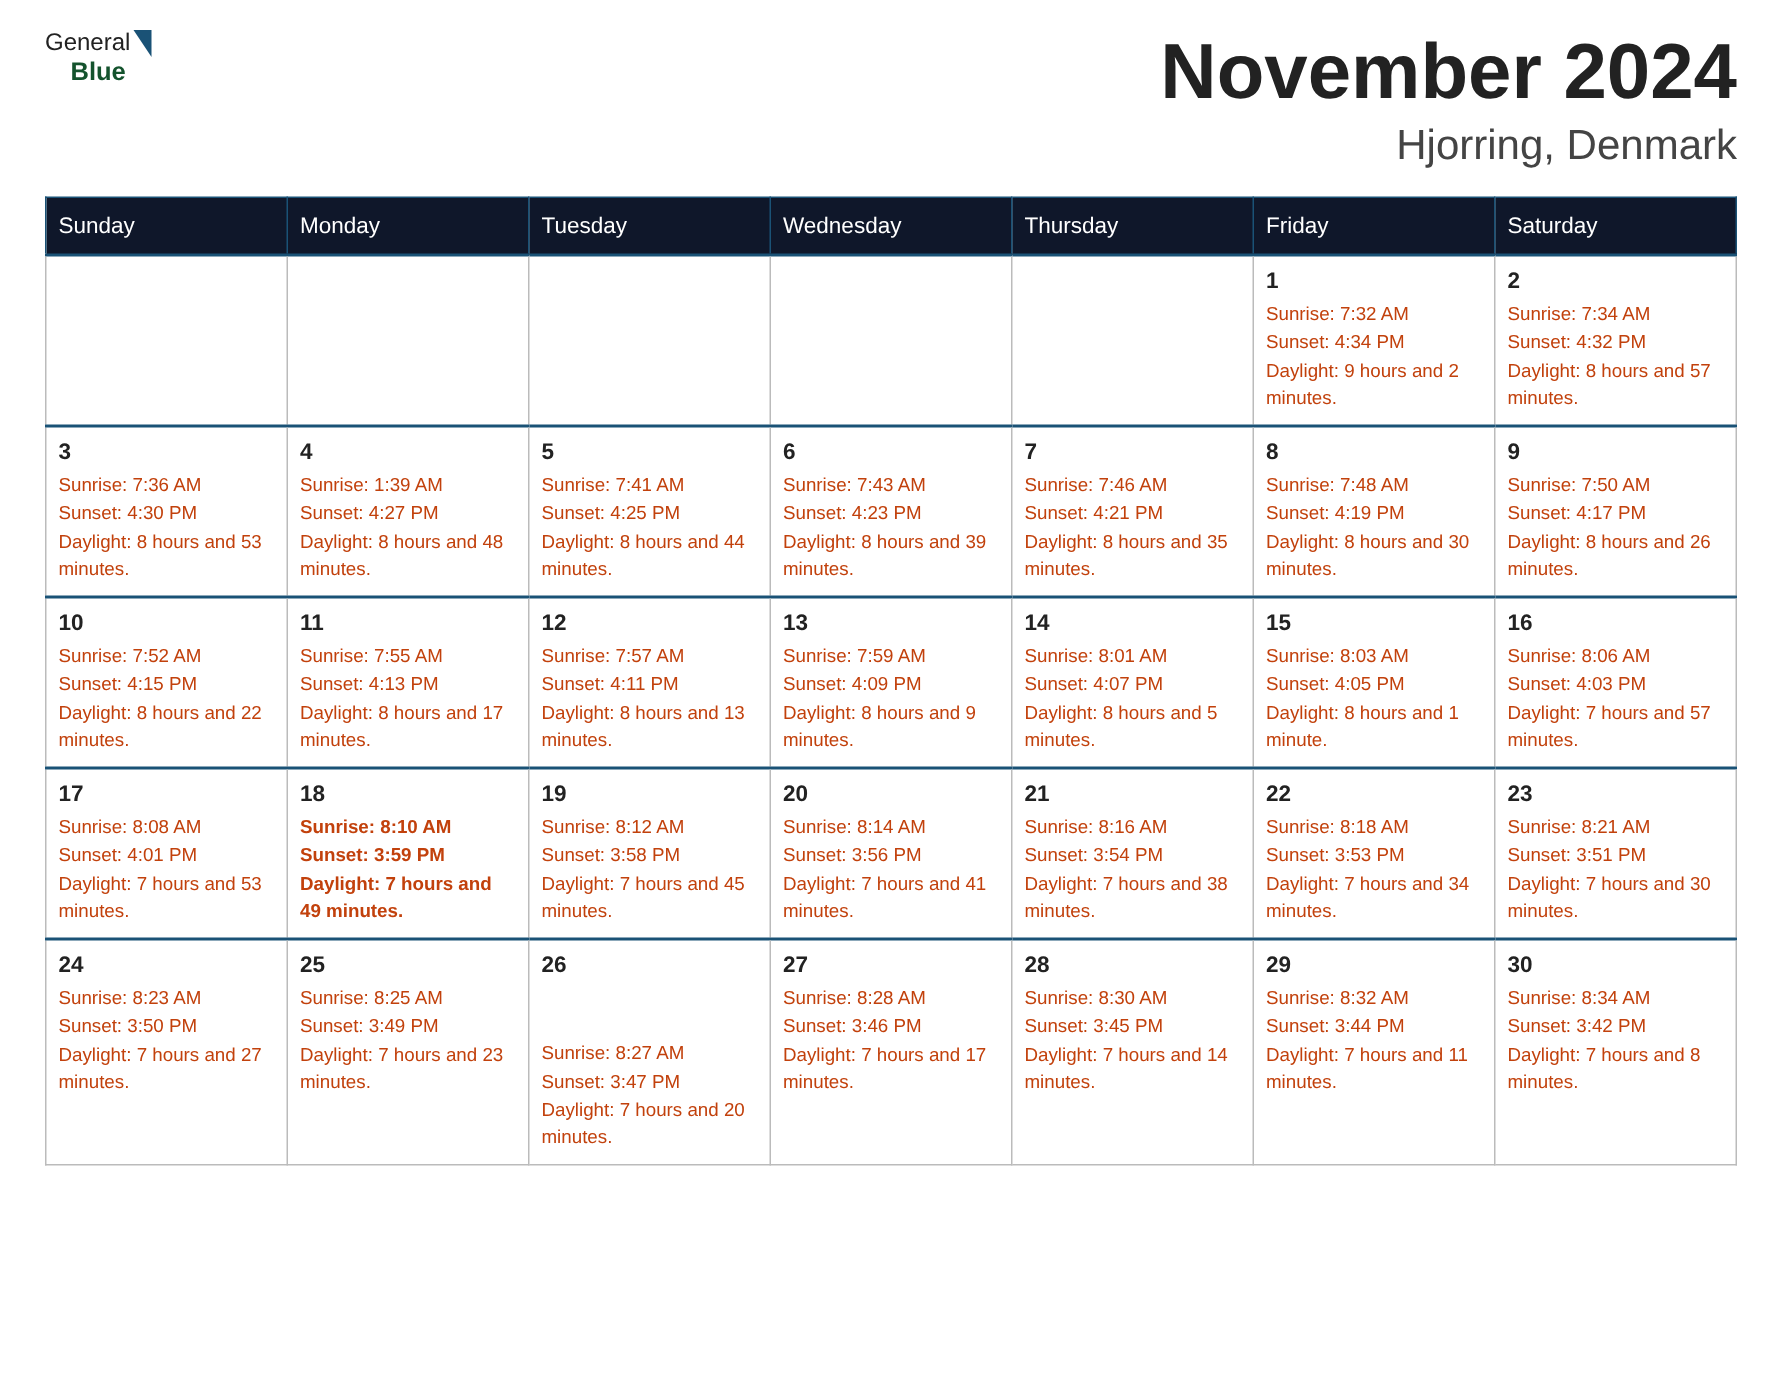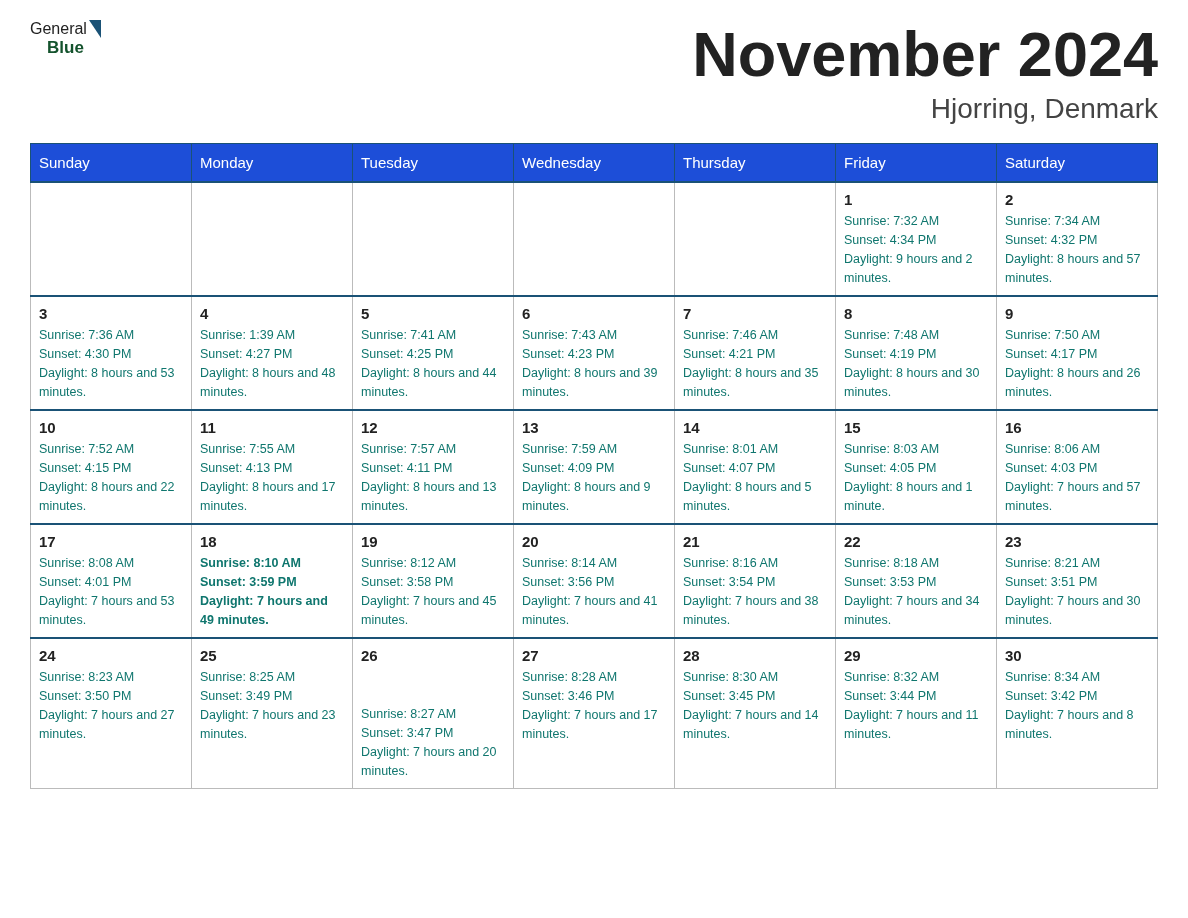--- a/index.html
+++ b/index.html
@@ -38,37 +38,37 @@
     .logo-blue {
       color: #14532d;
       font-size: 17px;
       font-weight: bold;
       margin-left: 0px;
     }
     .title-section {
       text-align: right;
     }
     .month-year {
-      font-size: 63px;
+      font-size: 52px;
       font-weight: bold;
       color: #222;
       line-height: 1.1;
     }
     .location {
       font-size: 28px;
       color: #444;
       margin-top: 4px;
     }
     .calendar-table {
       width: 100%;
       border-collapse: collapse;
       border: 1px solid #999;
     }
     .calendar-table th {
-      background-color: #1d4ed8;
+      background-color: #0f172a;
       color: #fff;
       font-size: 15px;
       font-weight: normal;
       padding: 10px 8px;
       text-align: left;
       border: 1px solid #1a5276;
     }
     .calendar-table td {
       vertical-align: top;
       padding: 8px 8px;
@@ -88,21 +88,21 @@
     }
     .day-number {
       font-size: 15px;
       font-weight: bold;
       color: #222;
       display: block;
       margin-bottom: 4px;
     }
     .day-info {
       font-size: 12.5px;
-      color: #0f766e;
+      color: #c2410c;
       line-height: 1.5;
     }
     .empty-cell {
       background: #f9f9f9;
     }
     .logo-row {
       display: flex;
       align-items: center;
     }
   </style>

